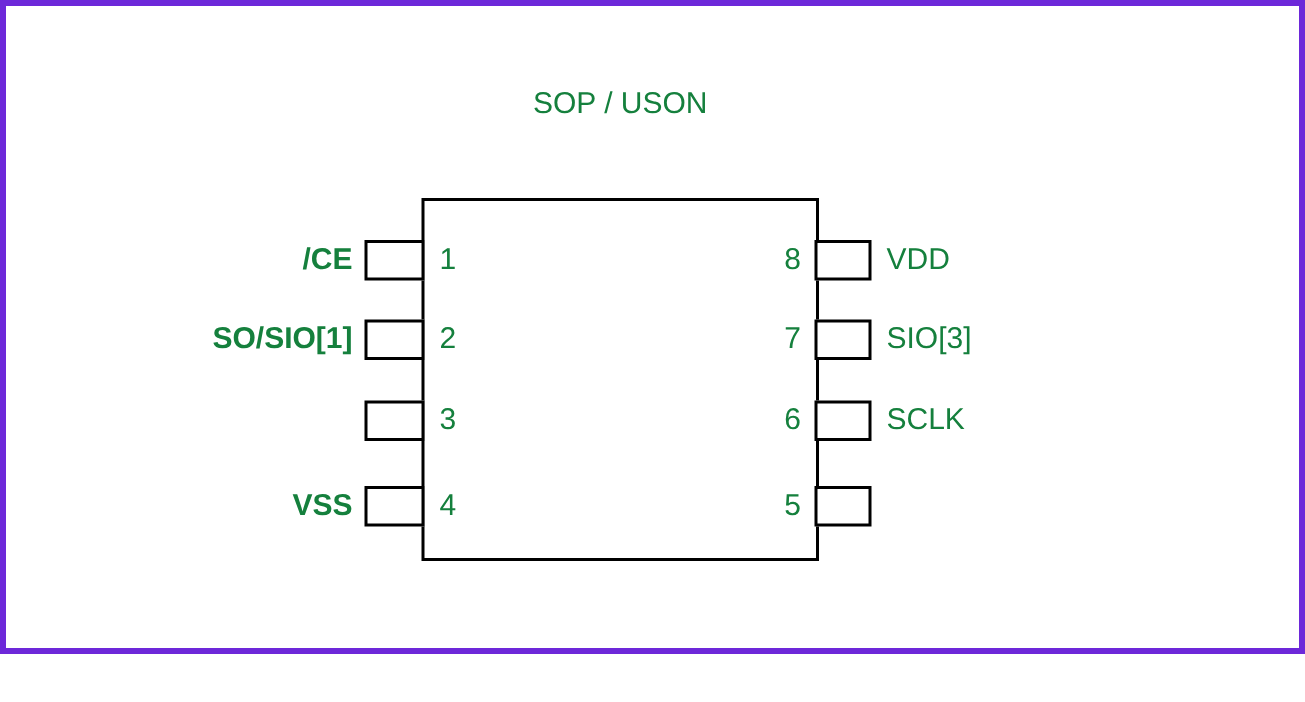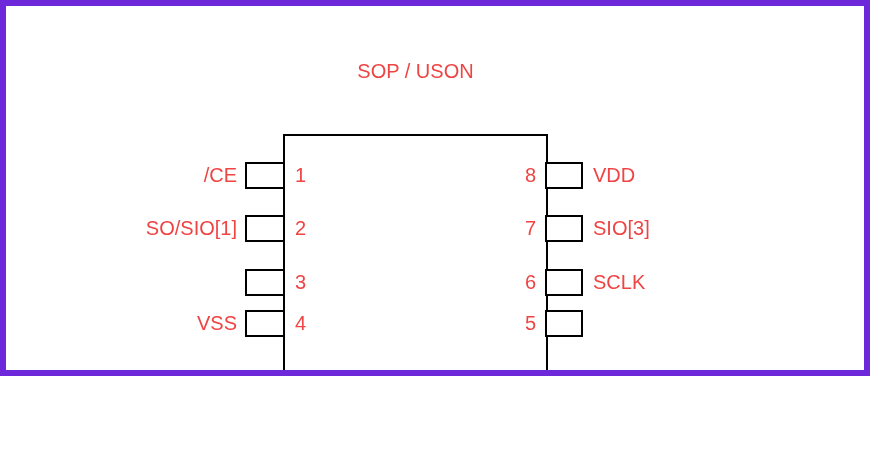--- a/index.html
+++ b/index.html
@@ -3,26 +3,26 @@
 <meta charset="utf-8">
 <style>
   html, body {
     margin: 0;
     padding: 0;
     background: #ffffff;
   }
   .canvas {
     position: relative;
     width: 870px;
-    height: 376px;
+    height: 436px;
     box-sizing: border-box;
     background: #ffffff;
-    border: 6px solid #6d28d9;
+    border: 4px solid #6d28d9;
     font-family: "Liberation Sans", sans-serif;
-    color: #ef4444;
+    color: #15803d;
     overflow: hidden;
   }
   .title-block {
     position: absolute;
     left: 277px;
     top: 52px;
     width: 265px;
     text-align: center;
     font-size: 20px;
     line-height: 26px;
@@ -64,28 +64,29 @@
     position: absolute;
     font-size: 20px;
     line-height: 27px;
     height: 27px;
     white-space: nowrap;
   }
   .pin-label.left {
     left: 0;
     width: 231px;
     text-align: right;
+    font-weight: bold;
   }
   .pin-label.right { left: 587px; text-align: right; }
 
   
   .row-0 { top: 156px; }
   .row-1 { top: 209px; }
   .row-2 { top: 263px; }
-  .row-3 { top: 304px; }
+  .row-3 { top: 320px; }
 </style>
 </head>
 <body>
 
 <div class="canvas">
 
   <div class="title-block">
     <div>SOP / USON</div>
   </div>
 

